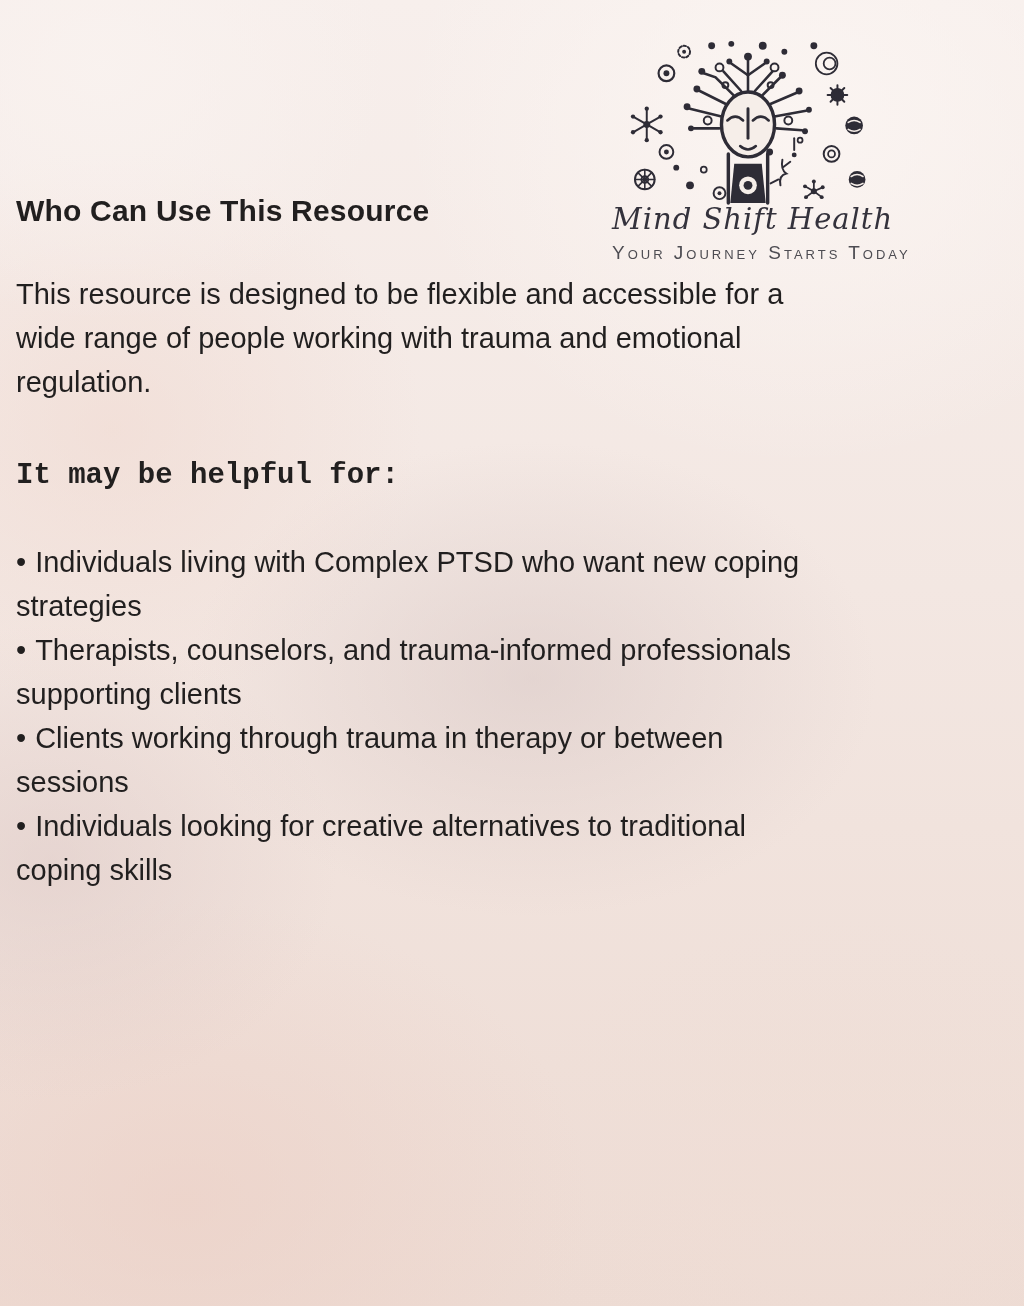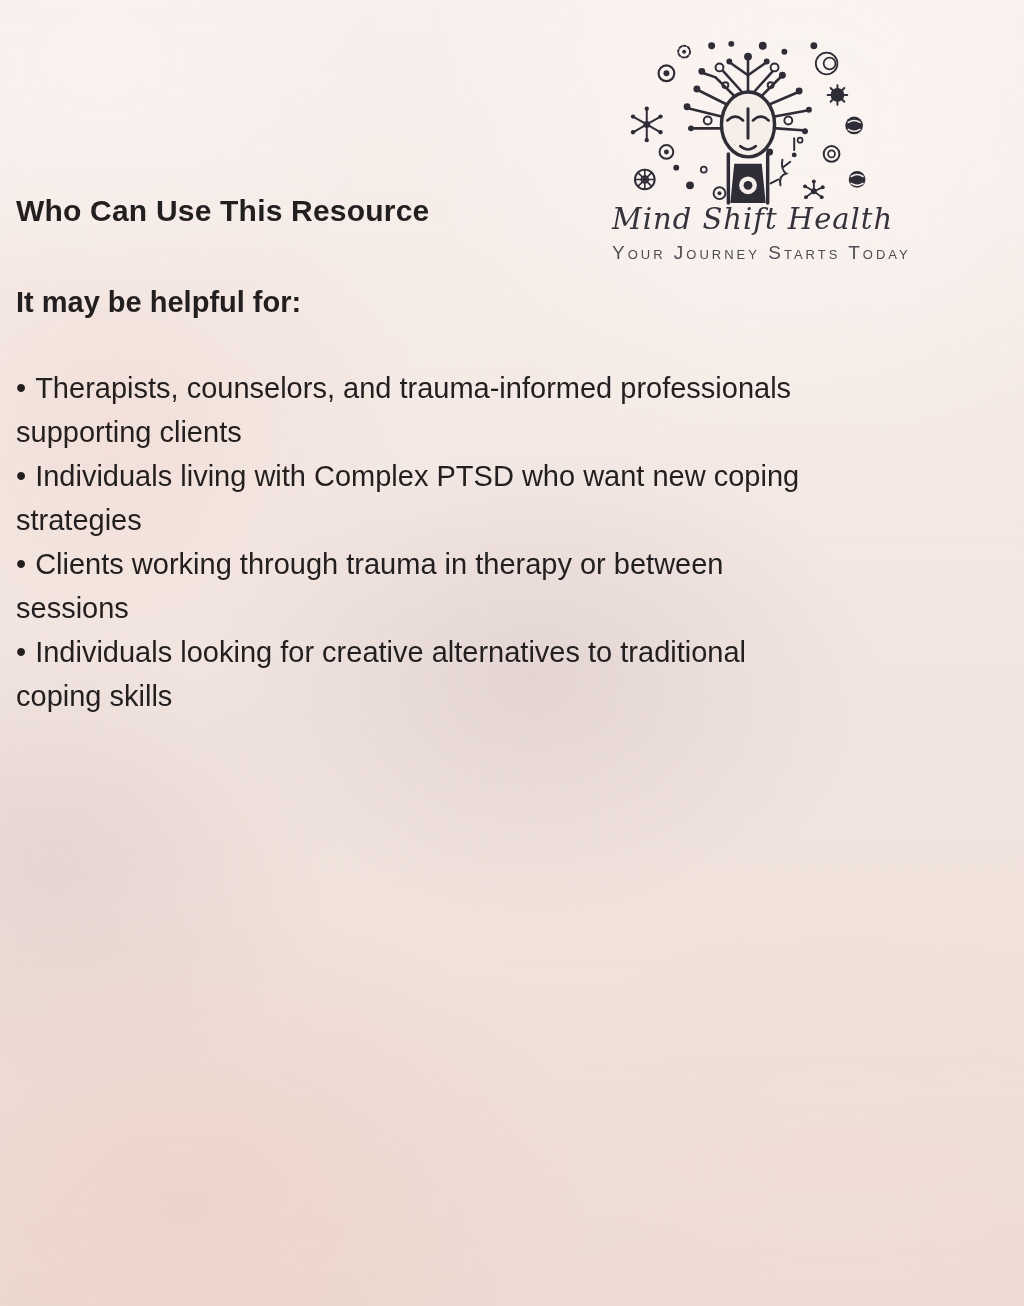--- a/index.html
+++ b/index.html
@@ -62,21 +62,21 @@
     line-height: 44px;
   }
   .content h1 {
     margin: 192px 0 0 0;
     font-size: 30px;
     line-height: 38px;
     font-weight: bold;
     letter-spacing: 0.2px;
   }
   .intro        { margin: 42px 0 0 0; white-space: pre-line; }
-  .list-heading { margin: 50px 0 16px 0; font-weight: bold; }
+  .list-heading { margin: 50px 0 16px 0; font-weight: bold; font-family: Liberation Mono, monospace; }
   .helpful-list {
     margin: 42px 0 0 0;
     padding: 0;
     list-style: none;
   }
   .helpful-list li { margin: 0; }
   .helpful-list .text   { white-space: pre-line; }
   .helpful-list .marker { margin-right: 9px; }
   .closing      { margin: 38px 0 0 0; white-space: pre-line; }
 </style>
@@ -201,28 +201,31 @@
       <circle cx="147" cy="120" r="3.5" fill="#2e2c36" stroke="none"></circle>
     </svg>
 
     <div class="brand-name">Mind Shift Health</div>
     <div class="tagline">Your Journey Starts Today</div>
   </div>
 
   <div class="content">
     <h1>Who Can Use This Resource</h1>
 
+    <p class="intro">This resource is designed to be flexible and accessible for a
+wide range of people working with trauma and emotional
+regulation.</p>
 
     <p class="list-heading">It may be helpful for:</p>
 
     <ul class="helpful-list">
+      <li><span class="marker">•</span><span class="text">Individuals living with Complex PTSD who want new coping
+strategies</span></li>
       <li><span class="marker">•</span><span class="text">Therapists, counselors, and trauma-informed professionals
 supporting clients</span></li>
-      <li><span class="marker">•</span><span class="text">Individuals living with Complex PTSD who want new coping
-strategies</span></li>
       <li><span class="marker">•</span><span class="text">Clients working through trauma in therapy or between
 sessions</span></li>
       <li><span class="marker">•</span><span class="text">Individuals looking for creative alternatives to traditional
 coping skills</span></li>
     </ul>
 
   </div>
 
 </div>
 

